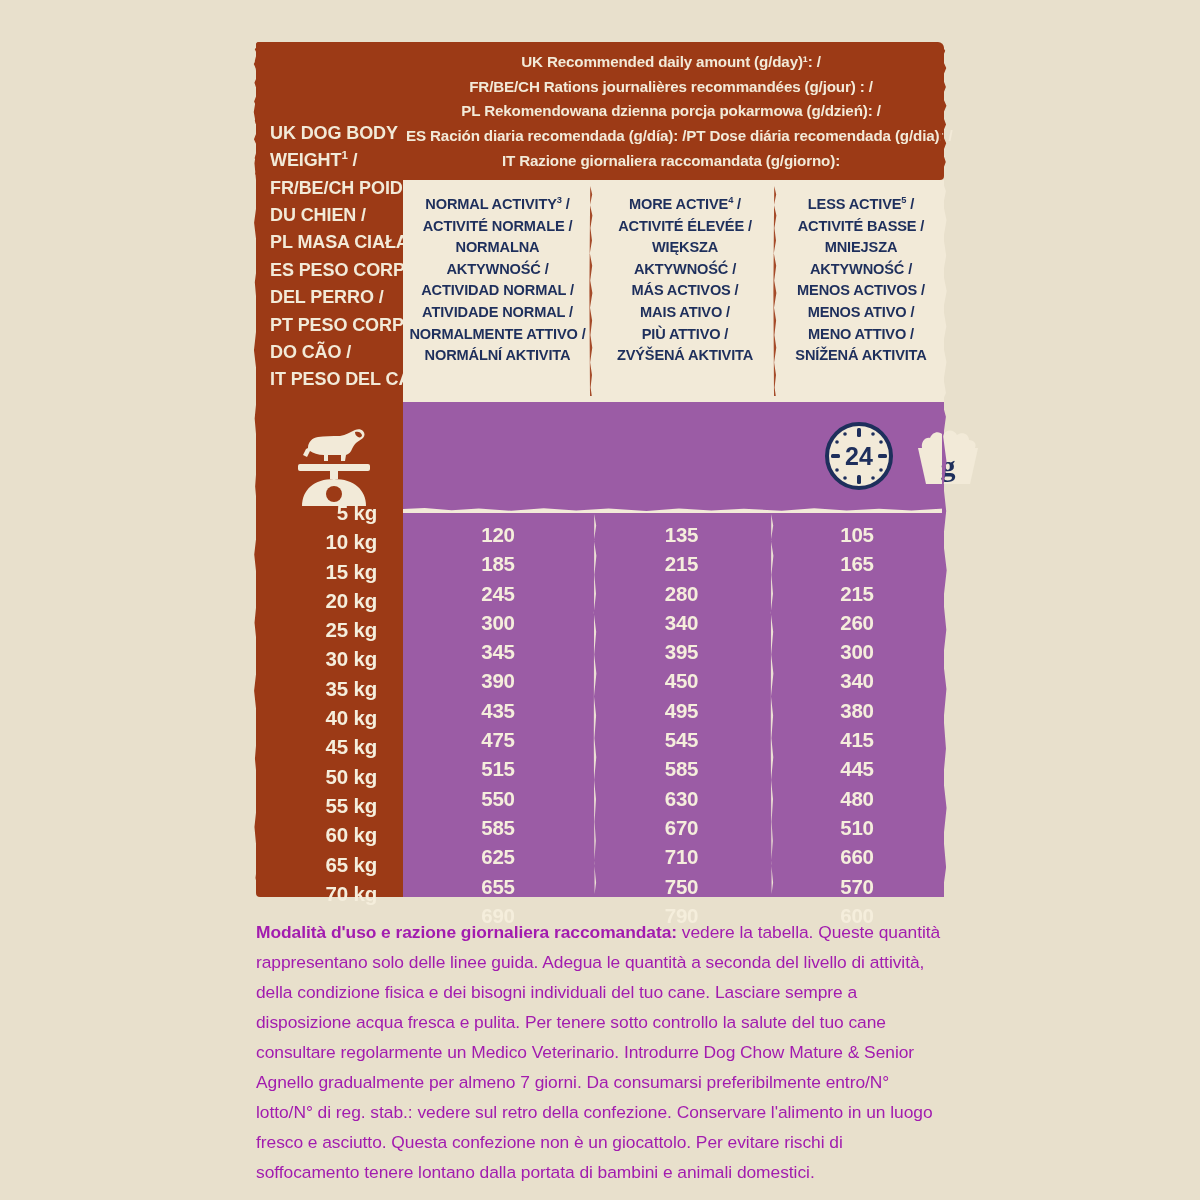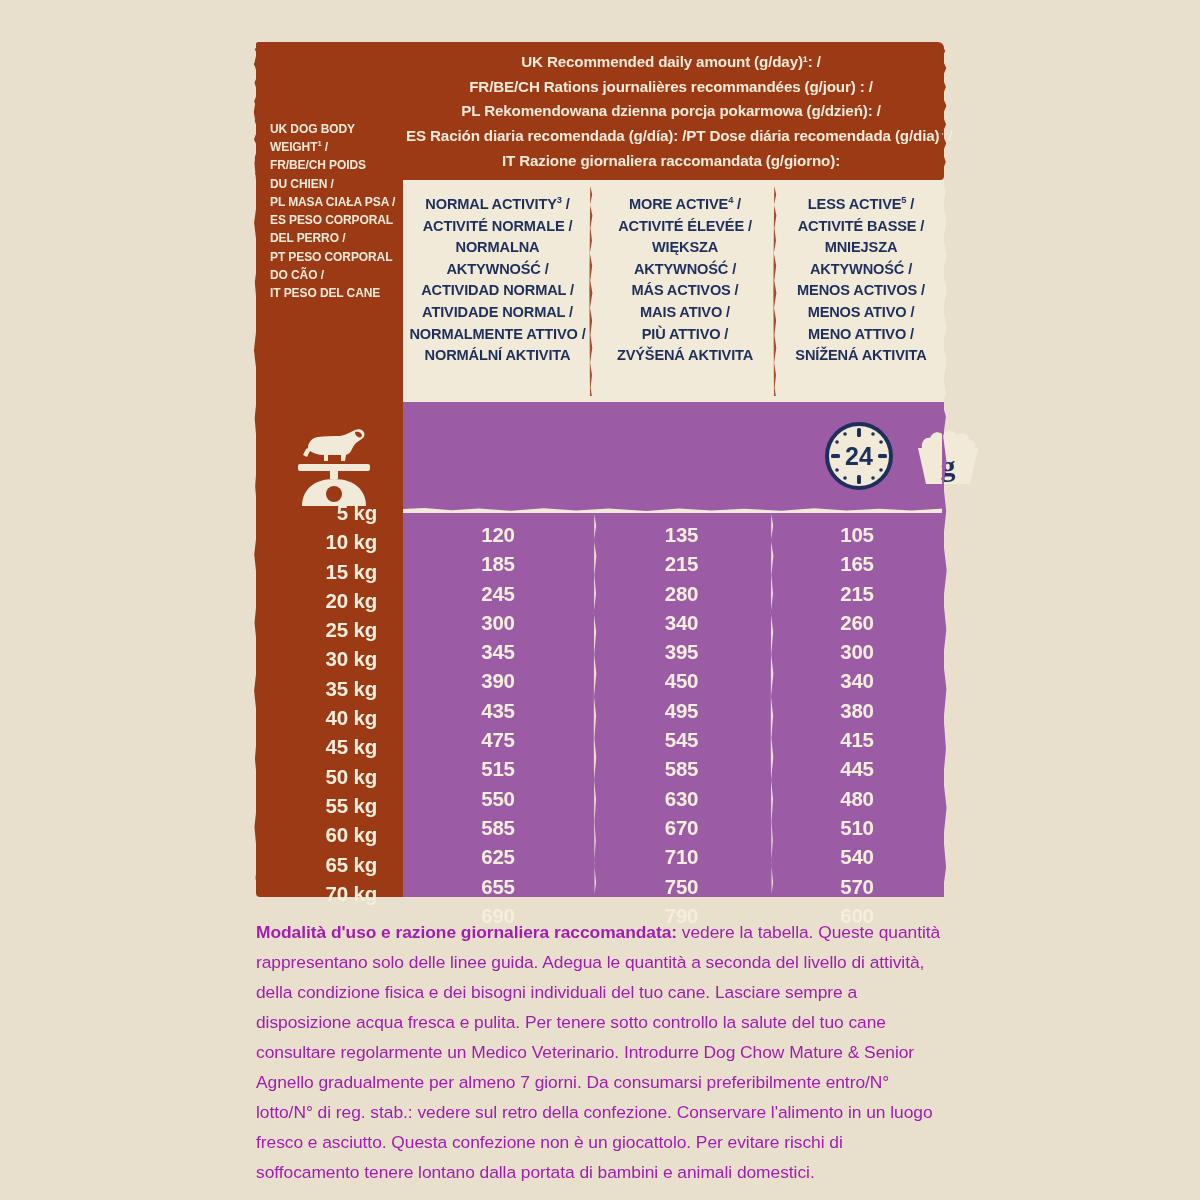--- a/index.html
+++ b/index.html
@@ -89,21 +89,21 @@
     background: #9C3A16;
     clip-path: polygon(100% 0,40% 2%,85% 5%,25% 8%,90% 11%,35% 14%,80% 18%,30% 21%,88% 25%,40% 28%,82% 32%,28% 36%,86% 40%,38% 44%,80% 48%,45% 52%,88% 56%,32% 60%,84% 64%,36% 68%,86% 72%,30% 76%,82% 80%,42% 84%,88% 88%,35% 92%,80% 96%,50% 98%,100% 100%);
   }
 
   .weight-heading {
     position: absolute;
     left: 14px;
     top: 78px;
     width: 140px;
     color: #F2EAD8;
-    font-size: 12px;
+    font-size: 18px;
     font-weight: bold;
     line-height: 1.52;
     letter-spacing: -0.1px;
   }
   .weight-heading .line { display: block; white-space: nowrap; }
   sup { font-size: 0.64em; vertical-align: super; }
 
   
   .dog-scale-icon {
     position: absolute;
@@ -475,21 +475,21 @@
           <div class="val-cell c">480</div>
         </div>
         <div class="val-row">
           <div class="val-cell a">585</div>
           <div class="val-cell b">670</div>
           <div class="val-cell c">510</div>
         </div>
         <div class="val-row">
           <div class="val-cell a">625</div>
           <div class="val-cell b">710</div>
-          <div class="val-cell c">540</div>
+          <div class="val-cell c">660</div>
         </div>
         <div class="val-row">
           <div class="val-cell a">655</div>
           <div class="val-cell b">750</div>
           <div class="val-cell c">570</div>
         </div>
         <div class="val-row">
           <div class="val-cell a">690</div>
           <div class="val-cell b">790</div>
           <div class="val-cell c">600</div>

